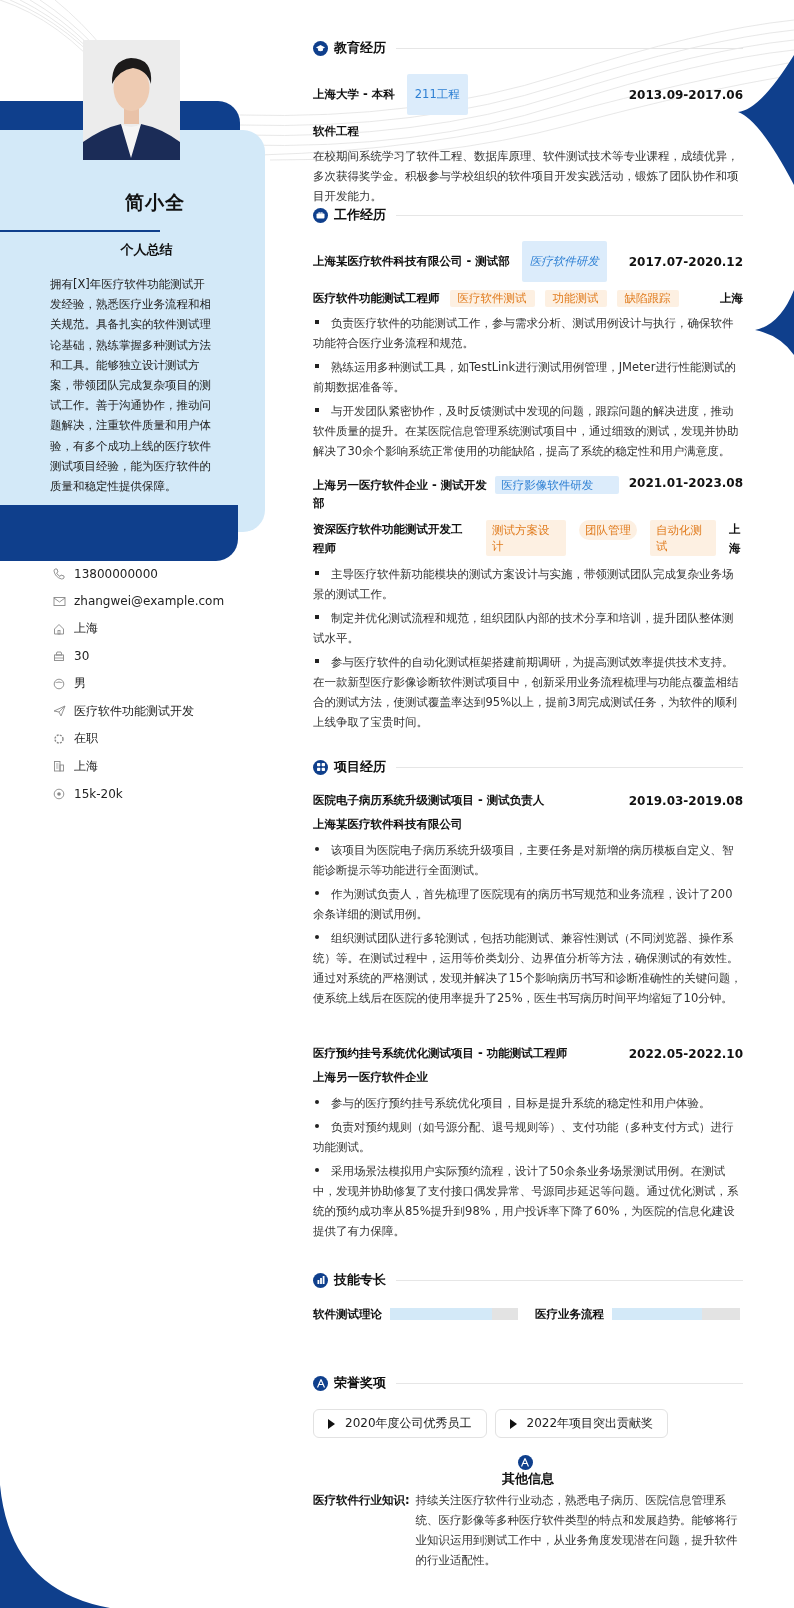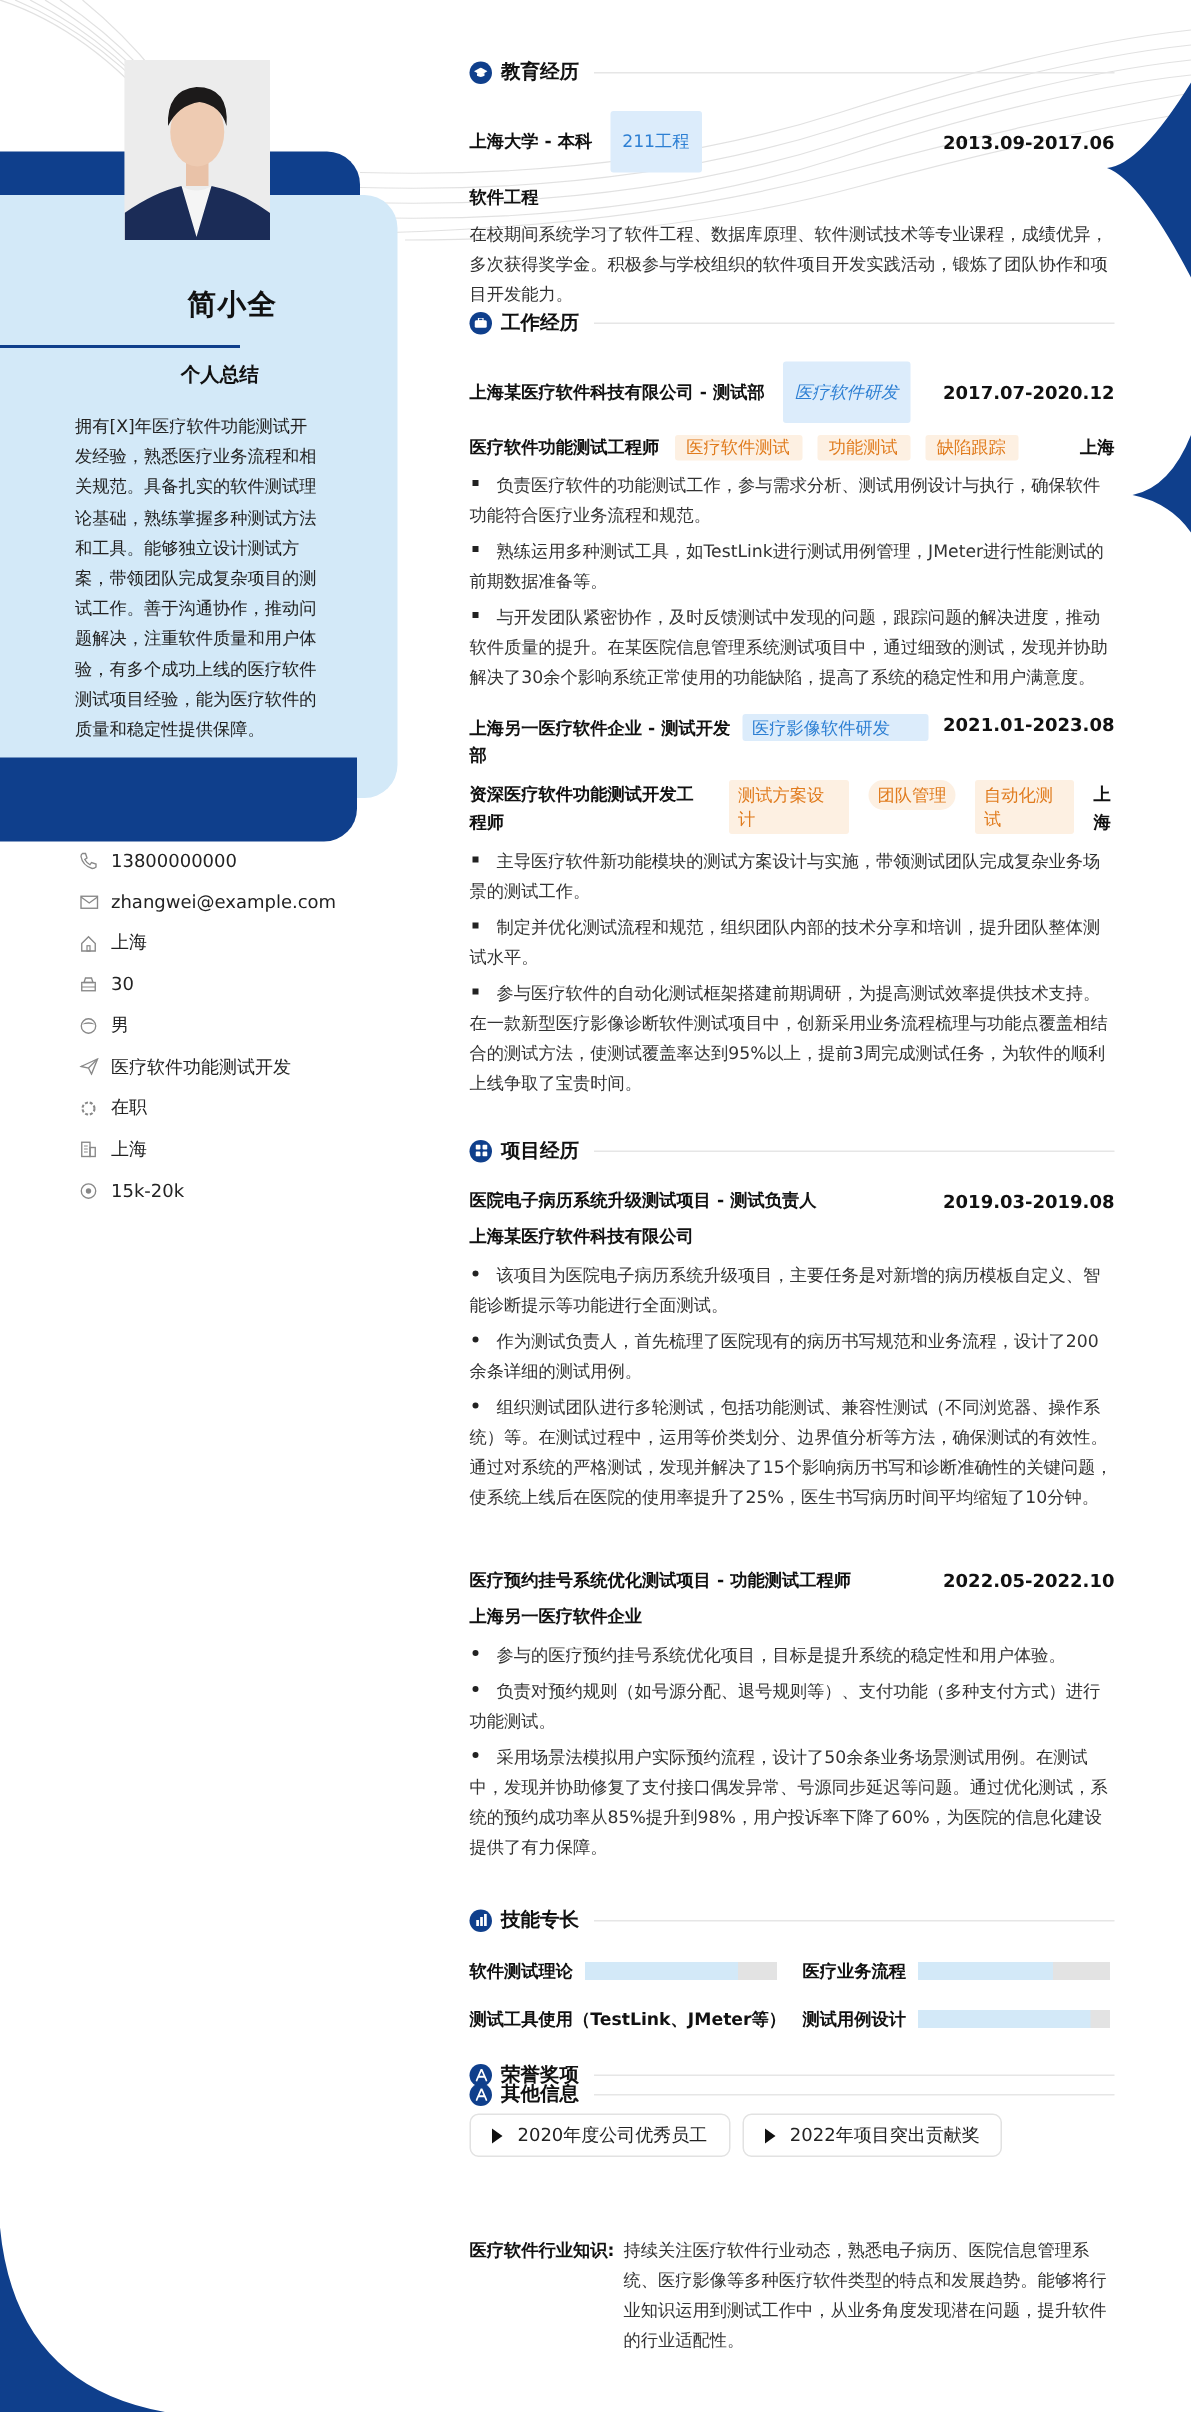--- a/index.html
+++ b/index.html
@@ -300,31 +300,20 @@
           <span class="skill-fill" style="width:80%;"></span>
         </span>
     </div>
     <div class="skill-row">
       <span class="skill-label">医疗业务流程</span>
       <span class="skill-bar">
           <span class="skill-fill" style="width:70%;"></span>
         </span>
     </div>
   </div>
-  <div style="display:flex;margin-top:4px;">
-    <div class="skill-row" style="width:222px;">
-      <span class="skill-label">测试工具使用（TestLink、JMeter等）</span>
-    </div>
-    <div class="skill-row">
-      <span class="skill-label">测试用例设计</span>
-      <span class="skill-bar">
-          <span class="skill-fill" style="width:90%;"></span>
-        </span>
-    </div>
-  </div>
 </div>
 
 <div class="section-head" style="top:1373px;">
   <span class="section-icon">
       <svg width="8" height="9" viewBox="0 0 8 9">
         <path d="M4 0.5 L7.5 8.5 M4 0.5 L0.5 8.5 M1.8 5.5 L6.2 5.5" stroke="#fff" stroke-width="1.2" fill="none"></path>
       </svg>
     </span>
   <span class="section-title">荣誉奖项</span>
   <span class="section-line"></span>
@@ -333,21 +322,21 @@
   <span class="award">
       <span class="tri"></span>
       <span>2020年度公司优秀员工</span>
     </span>
   <span class="award">
       <span class="tri"></span>
       <span>2022年项目突出贡献奖</span>
     </span>
 </div>
 
-<div class="section-head" style="top:1386px;">
+<div class="section-head" style="top:1455px;flex-direction:column;">
   <span class="section-icon">
       <svg width="8" height="9" viewBox="0 0 8 9">
         <path d="M4 0.5 L7.5 8.5 M4 0.5 L0.5 8.5 M1.8 5.5 L6.2 5.5" stroke="#fff" stroke-width="1.2" fill="none"></path>
       </svg>
     </span>
   <span class="section-title">其他信息</span>
   <span class="section-line"></span>
 </div>
 <div class="block" style="top:1490px;display:flex;">
   <span class="bold" style="white-space:nowrap;line-height:20px;margin-right:6px;">医疗软件行业知识:</span>

